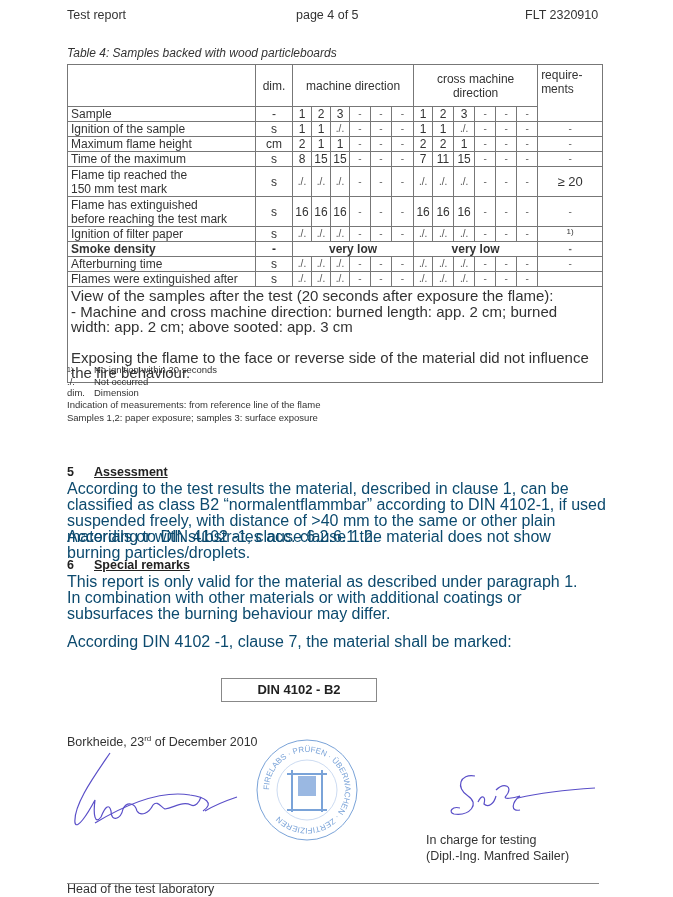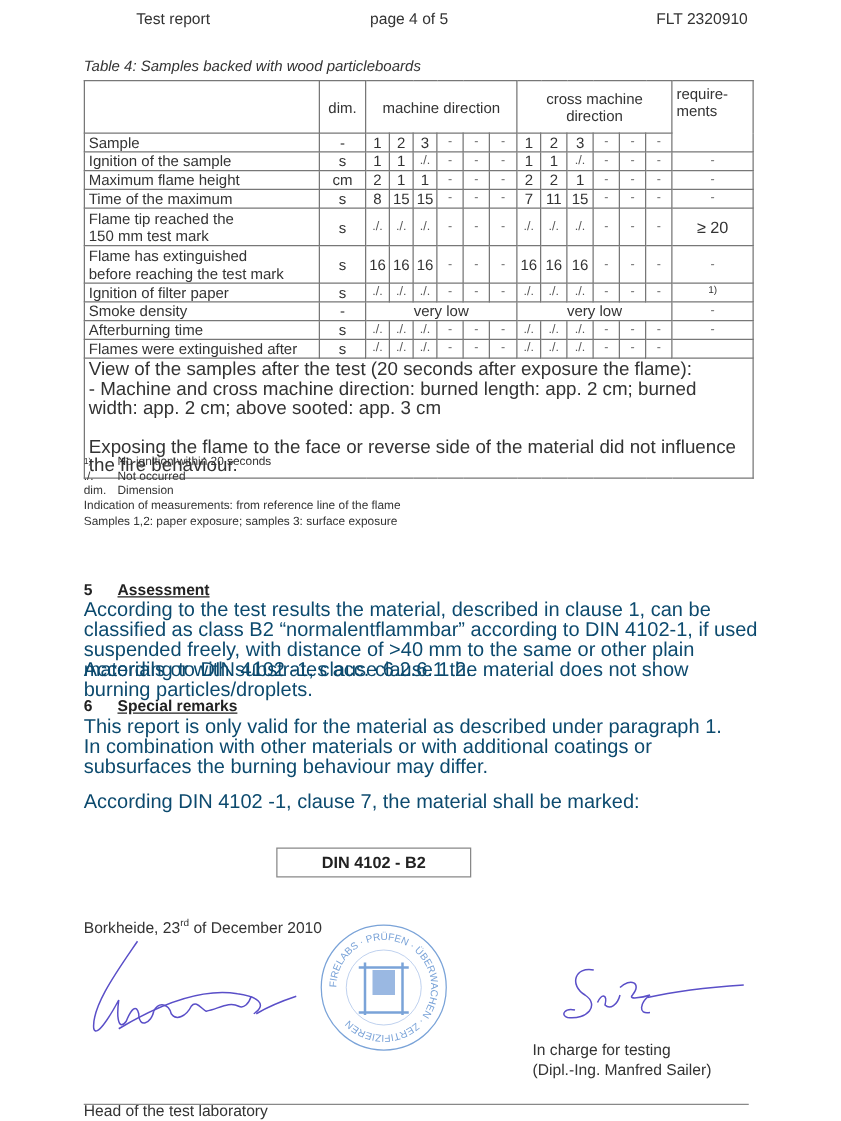--- a/index.html
+++ b/index.html
@@ -24,21 +24,21 @@
   .para { left:67px; width:540px; font-size:16px; line-height:16px; color:#0c4a6e; }
   .mark { left:221px; top:678px; width:154px; height:22px; border:1px solid #888;
           font-weight:bold; font-size:13px; text-align:center; line-height:22px; color:#222; }
   .sig-text { font-size:12.5px; line-height:16px; color:#333; }
   .footer-line { left:67px; top:883px; width:532px; height:0; border-top:1px solid #888; }
   sup { font-size:8px; }
 </style>
 </head>
 <body>
 
-<div class="abs hdr" style="left:67px;margin-left:42px;">Test report</div>
+<div class="abs hdr" style="left:67px;">Test report</div>
 <div class="abs hdr" style="left:296px;">page 4 of 5</div>
 <div class="abs hdr" style="left:525px;">FLT 2320910</div>
 
 <div class="abs caption">Table 4: Samples backed with wood particleboards</div>
 
 <table class="t">
   <colgroup>
     <col style="width:188px">
     <col style="width:37px">
     <col style="width:19px">
@@ -180,21 +180,21 @@
         <td class="c dash">-</td>
         <td class="c dash">-</td>
         <td class="c na">./.</td>
         <td class="c na">./.</td>
         <td class="c na">./.</td>
         <td class="c dash">-</td>
         <td class="c dash">-</td>
         <td class="c dash">-</td>
         <td class="sup">1)</td>
       </tr>
-      <tr style="height: 15px;">
+      <tr style="height: 15px; font-weight: bold;">
         <td class="l">Smoke density</td>
         <td class="c">-</td>
         <td class="c" colspan="6">very low</td>
         <td class="c" colspan="6">very low</td>
         <td class="c dash">-</td>
       </tr>
       <tr style="height: 15px;">
         <td class="l">Afterburning time</td>
         <td class="c">s</td>
         <td class="c na">./.</td>

